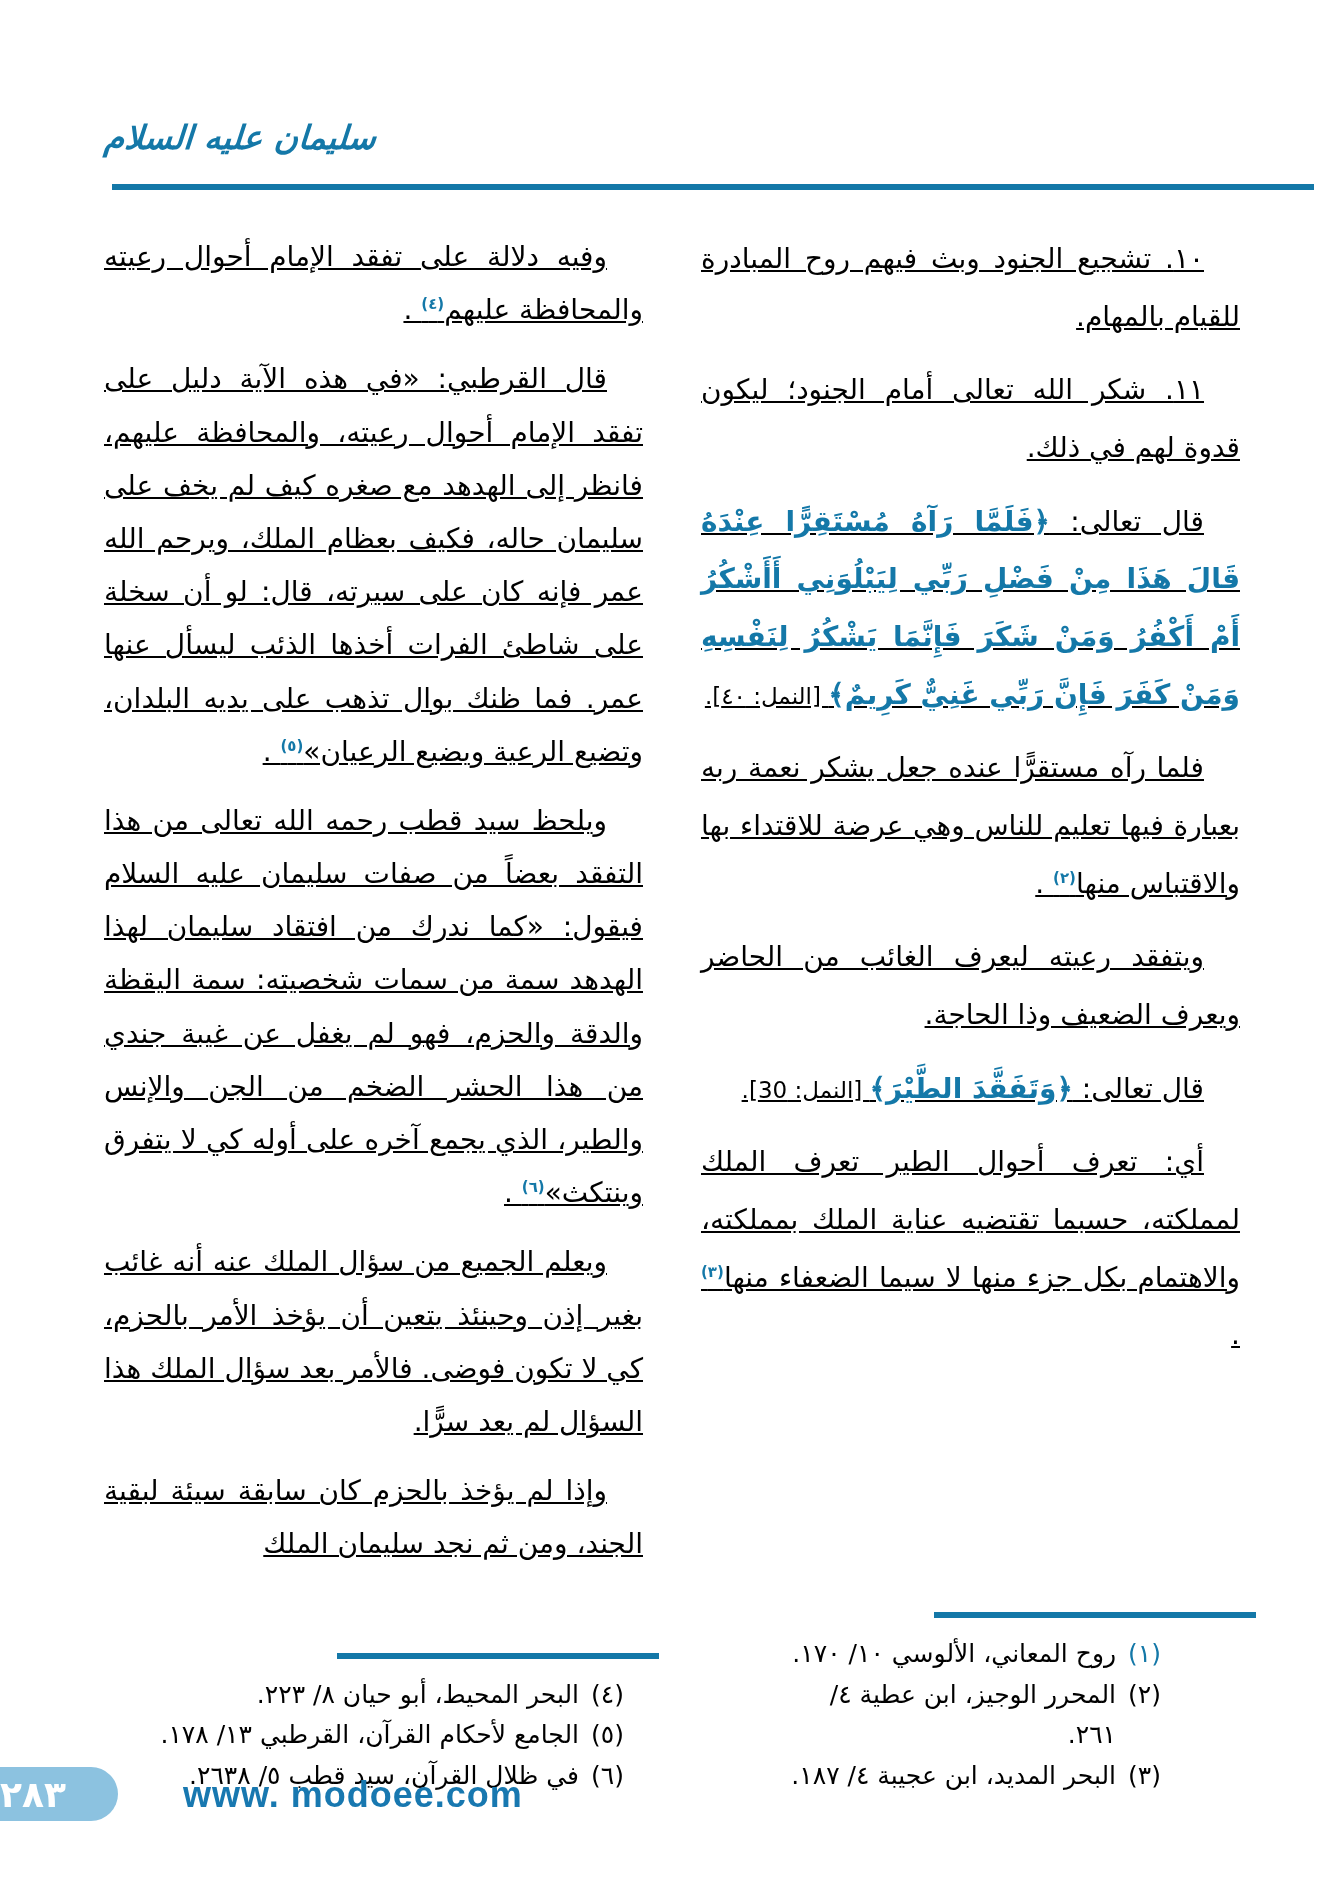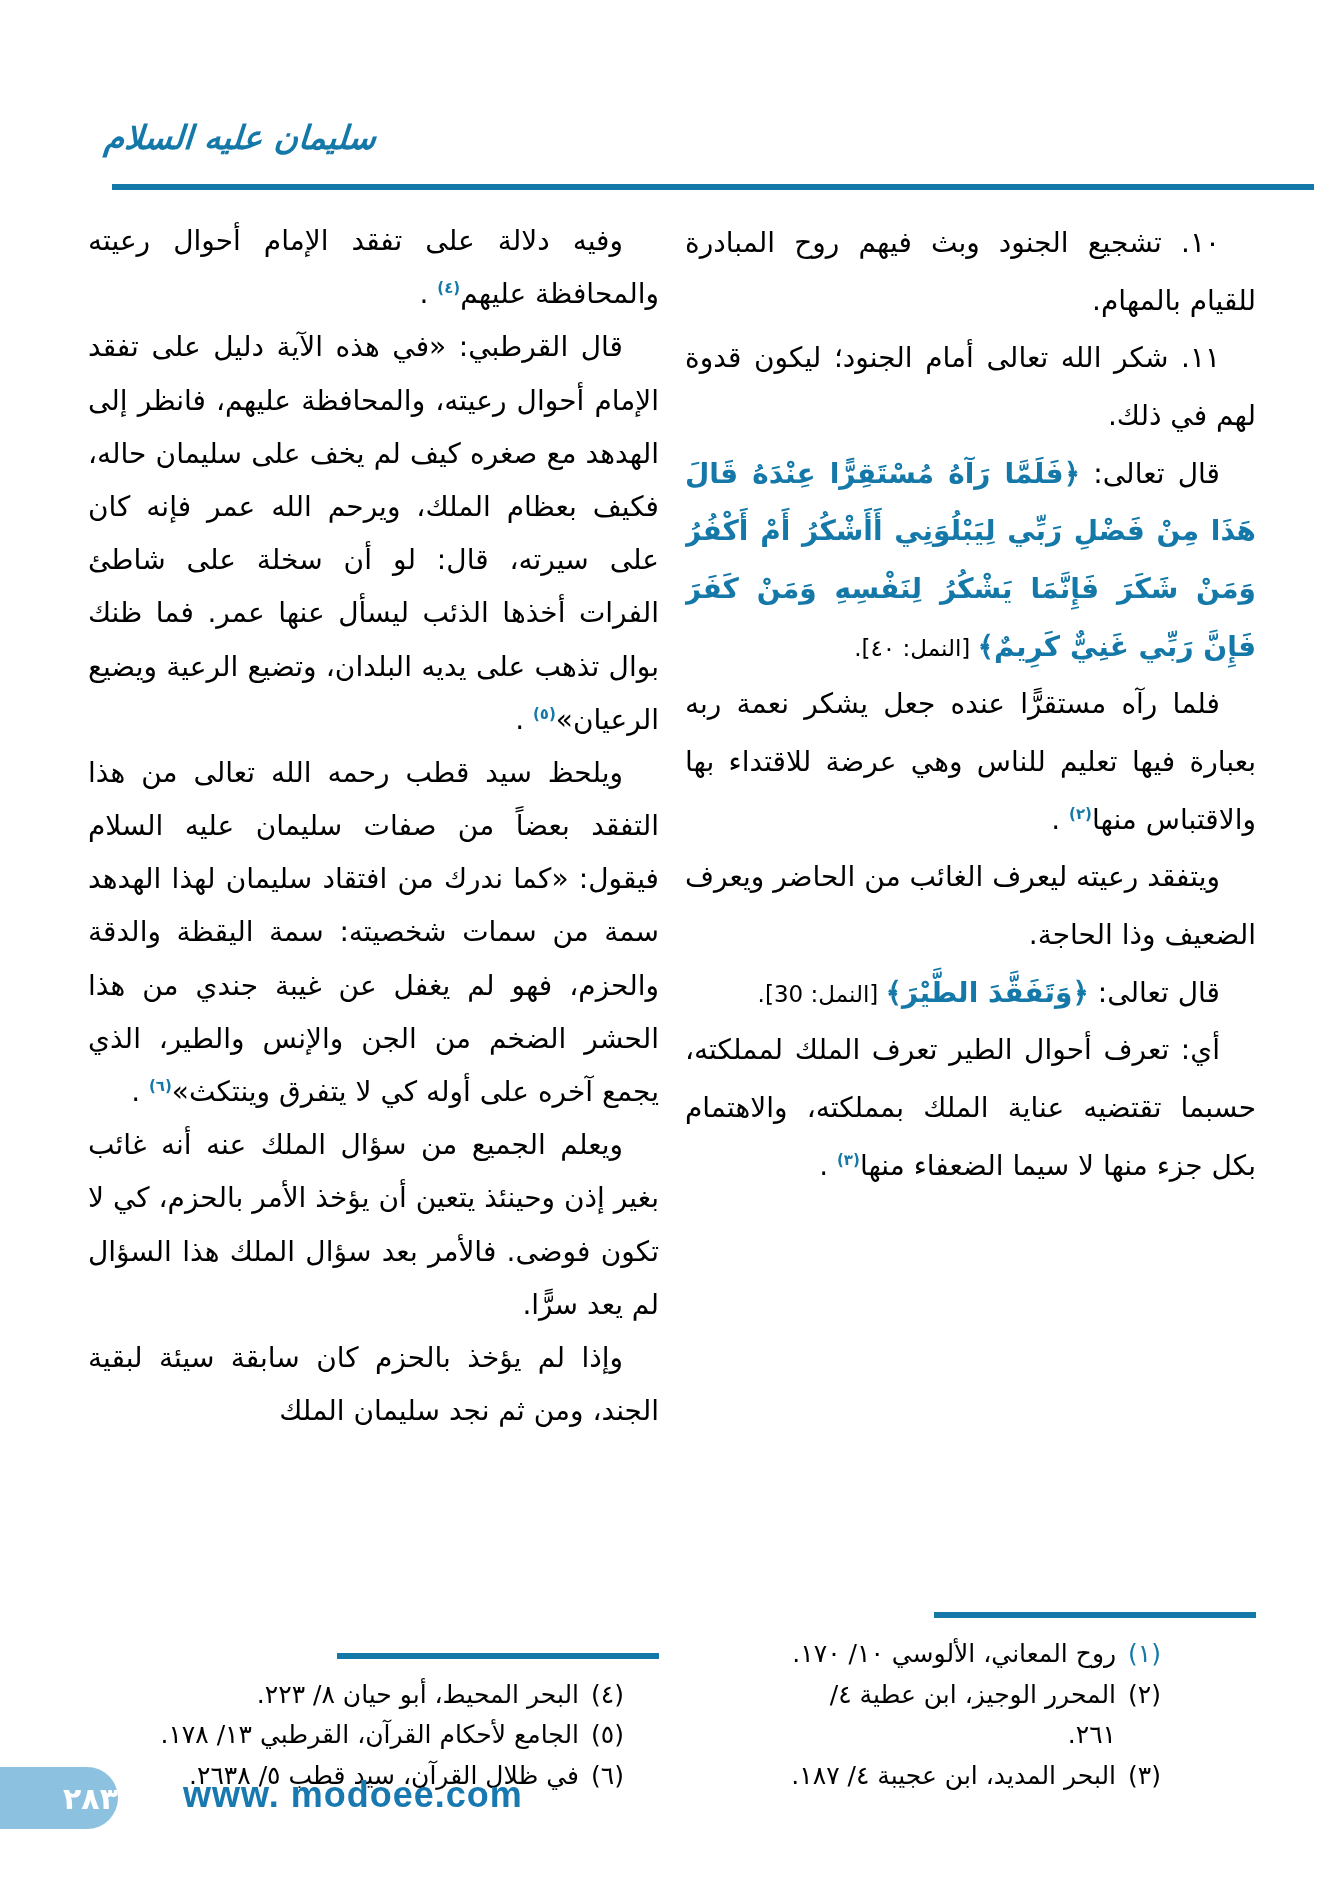--- a/index.html
+++ b/index.html
@@ -42,21 +42,21 @@
     direction:rtl;
   }
   .column{flex:1;min-width:0;display:flex;flex-direction:column;}
   .col-body{
     overflow:hidden;
     font-size:28px;
     text-align:justify;
   }
   .col-right .col-body{line-height:2.06;}
   .col-left  .col-body{line-height:1.9;}
-  .para{margin:0;text-align:justify;}
+  .para{margin:16px;text-align:justify;text-decoration:underline;}
   .para.indent{text-indent:36px;}
   .seg-t{color:var(--ink);}
   .seg-q{color:var(--accent);font-weight:700;}
   .seg-r{font-size:23px;}
   .seg-sup{color:var(--accent);font-size:15px;vertical-align:super;font-weight:700;}
   
   .col-foot{margin-top:auto;flex:0 0 auto;padding-top:6px;}
   .col-right .col-foot{padding-left:0;padding-right:0;}
   .col-right .footnote-sep{margin-left:95px;}
   .col-left  .footnote-sep{margin-left:35px;}
@@ -72,25 +72,25 @@
     font-size:25px;line-height:1.62;
   }
   .col-right .footnote-row{justify-content:flex-start;padding-right:95px;}
   .col-left  .footnote-row{justify-content:flex-start;padding-right:35px;}
   .fn-marker{flex:0 0 auto;}
   .fn-marker.accent{color:var(--accent);}
   .fn-text{flex:0 1 auto;}
   
   .footer-badge{
     position:absolute;top:1767px;left:0;
-    width:118px;height:62px;
+    width:118px;height:54px;
     background:var(--badge);
     border-radius:0 31px 31px 0;
-    display:flex;align-items:center;justify-content:flex-start;
-    color:#ffffff;font-size:30px;font-weight:700;
+    display:flex;align-items:center;justify-content:flex-end;
+    color:#ffffff;font-size:36px;font-weight:700;
     direction:rtl;
   }
   .footer-website{
     position:absolute;top:1774px;left:150px;
     color:var(--link);
     font-size:36px;font-weight:600;
     font-family:"Liberation Sans", sans-serif;
     direction:ltr;
     letter-spacing:1px;
     margin-left:33px;

